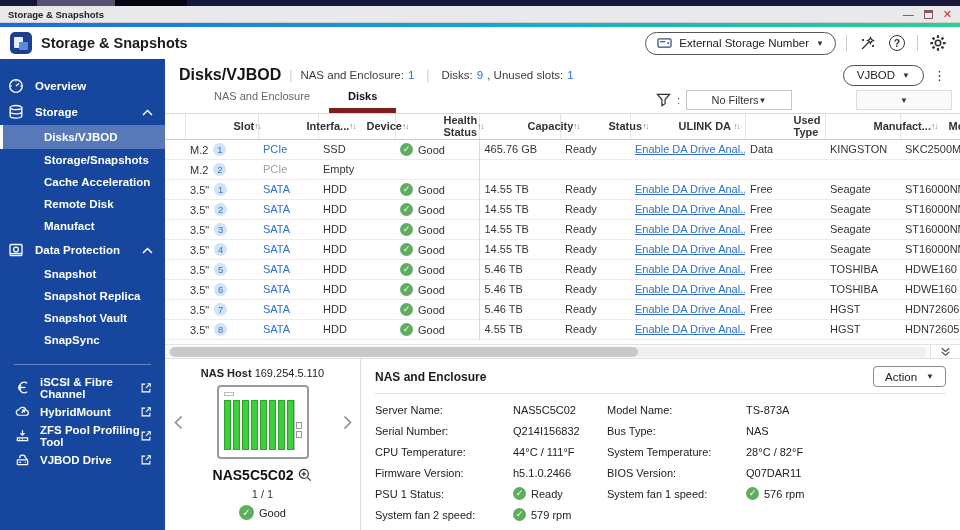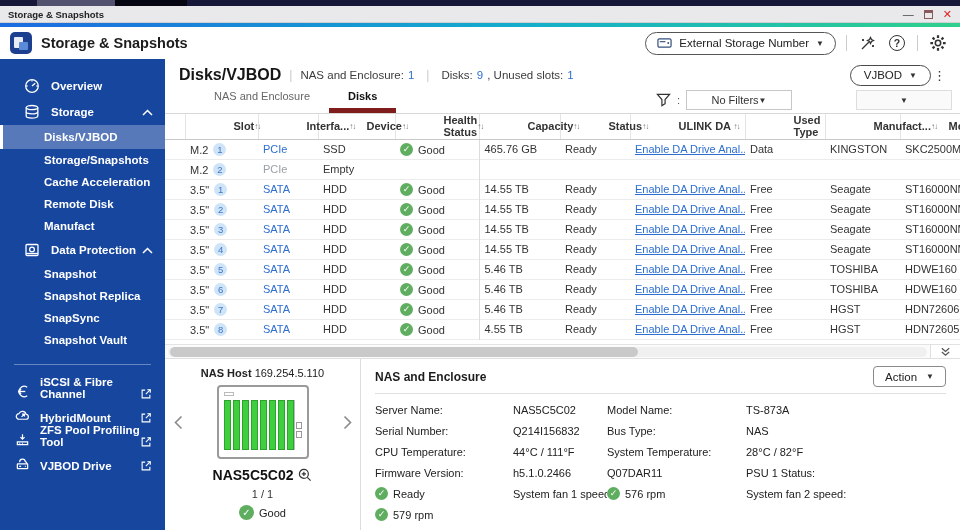--- a/index.html
+++ b/index.html
@@ -32,40 +32,40 @@
   .ext-btn { border:1px solid #555; border-radius:12px; height:23px; padding:0 11px; display:flex; align-items:center; gap:7px; font-size:11.5px; color:#222; cursor:pointer; background:#fff; }
   .vsep { width:1px; height:16px; background:#ccc; }
   .icon-btn { width:20px; height:20px; display:flex; align-items:center; justify-content:center; cursor:pointer; }
   .help-circ { width:16px; height:16px; border:1.4px solid #333; border-radius:50%; font-size:10.5px; font-weight:bold; color:#333; display:flex; align-items:center; justify-content:center; }
 
   
   .main-row { display:flex; height:471px; }
 
   
   .sidebar { width:165px; flex-shrink:0; background:#17469e; color:#fff; padding-top:14px; overflow:hidden; }
-  .s-top { display:flex; align-items:center; height:26px; padding:0 12px 0 24px; font-size:11.5px; font-weight:bold; cursor:pointer; }
+  .s-top { display:flex; align-items:center; height:26px; padding:0 12px 0 8px; font-size:11.5px; font-weight:bold; cursor:pointer; }
   .s-ico { width:16px; height:16px; margin-right:11px; flex-shrink:0; }
   .s-chev { margin-left:auto; }
   .s-sub { display:flex; align-items:center; height:22px; padding-left:44px; font-size:11.5px; font-weight:bold; cursor:pointer; position:relative; }
   .s-sub.sel { height:24px; background:rgba(255,255,255,0.28); }
   .s-sub.sel::before { content:""; position:absolute; left:0; top:0; bottom:0; width:3px; background:#fff; }
   .s-div { border:0; border-top:1px solid rgba(255,255,255,0.35); margin:13px 14px 11px 14px; }
-  .s-link { display:flex; align-items:flex-end; height:24px; padding:0 13px 0 15px; font-size:11.5px; font-weight:bold; cursor:pointer; }
+  .s-link { display:flex; align-items:center; height:24px; padding:0 13px 0 15px; font-size:11.5px; font-weight:bold; cursor:pointer; }
   .s-link .s-ico { margin-right:9px; }
   .s-ext { margin-left:auto; }
 
   
   .content { flex:1; min-width:0; display:flex; flex-direction:column; background:#fff; }
 
   .page-head { height:30px; display:flex; align-items:center; padding:2px 12px 0 14px; }
   .page-title { font-size:16px; font-weight:bold; color:#161616; }
   .ph-pipe { color:#c9c9c9; margin:0 8px; font-size:12px; }
   .stats { display:flex; align-items:center; font-size:11.5px; color:#3c3c3c; gap:4px; }
   .stat-val { color:#2e6fd0; }
-  .ph-right { margin-left:auto; display:flex; align-items:center; gap:0; }
+  .ph-right { margin-left:auto; display:flex; align-items:center; gap:7px; }
   .pill-btn { border:1px solid #4a4a4a; border-radius:12px; height:21px; padding:0 13px; font-size:11.5px; display:flex; align-items:center; gap:7px; cursor:pointer; background:#fff; color:#222; }
   .caret { font-size:8px; color:#333; }
   .kebab { font-size:13px; color:#333; cursor:pointer; padding:0 2px; }
 
   .toolbar { height:25px; display:flex; align-items:flex-end; border-bottom:1px solid #d8d8d8; padding-right:8px; }
   .tabs { display:flex; margin-left:30px; }
   .tab { font-size:11px; color:#666; padding:5px 19px 6px 19px; cursor:pointer; }
   .tab.active { color:#111; font-weight:bold; border-bottom:5px solid #7f1d1d; }
   .filter-zone { margin-left:auto; display:flex; align-items:center; gap:6px; padding-bottom:3px; }
   .colon { font-size:11px; color:#555; }
@@ -242,24 +242,24 @@
           </svg>
         </span>
     </div>
     <div class="s-sub">
         <span>Snapshot</span>
       </div>
     <div class="s-sub">
         <span>Snapshot Replica</span>
       </div>
     <div class="s-sub">
+        <span>Snapshot Vault</span>
+      </div>
+    <div class="s-sub">
         <span>SnapSync</span>
-      </div>
-    <div class="s-sub">
-        <span>Snapshot Vault</span>
       </div>
     <hr class="s-div">
     <div class="s-link">
       <span class="s-ico">
           <svg viewBox="0 0 16 16" width="15" height="15" fill="none" stroke="#fff" stroke-width="1.4">
             <path d="M13 3.5 a5.5 5.5 0 1 0 0 9"></path>
             <path d="M11 8 H4"></path>
             <path d="M6.5 5.5 L4 8 l2.5 2.5"></path>
           </svg>
         </span>
@@ -751,20 +751,21 @@
           <div class="f-lab">Serial Number:</div>
           <div class="f-val">Q214I156832</div>
           <div class="f-lab">Bus Type:</div>
           <div class="f-val">NAS</div>
           <div class="f-lab">CPU Temperature:</div>
           <div class="f-val">44°C / 111°F</div>
           <div class="f-lab">System Temperature:</div>
           <div class="f-val">28°C / 82°F</div>
           <div class="f-lab">Firmware Version:</div>
           <div class="f-val">h5.1.0.2466</div>
+          <div class="f-lab">BIOS Version:</div>
           <div class="f-val">Q07DAR11</div>
           <div class="f-lab">PSU 1 Status:</div>
           <div class="f-val">
               <span class="check-circle">✓</span>
               <span>Ready</span>
             </div>
           <div class="f-lab">System fan 1 speed:</div>
           <div class="f-val">
               <span class="check-circle">✓</span>
               <span>576 rpm</span>

